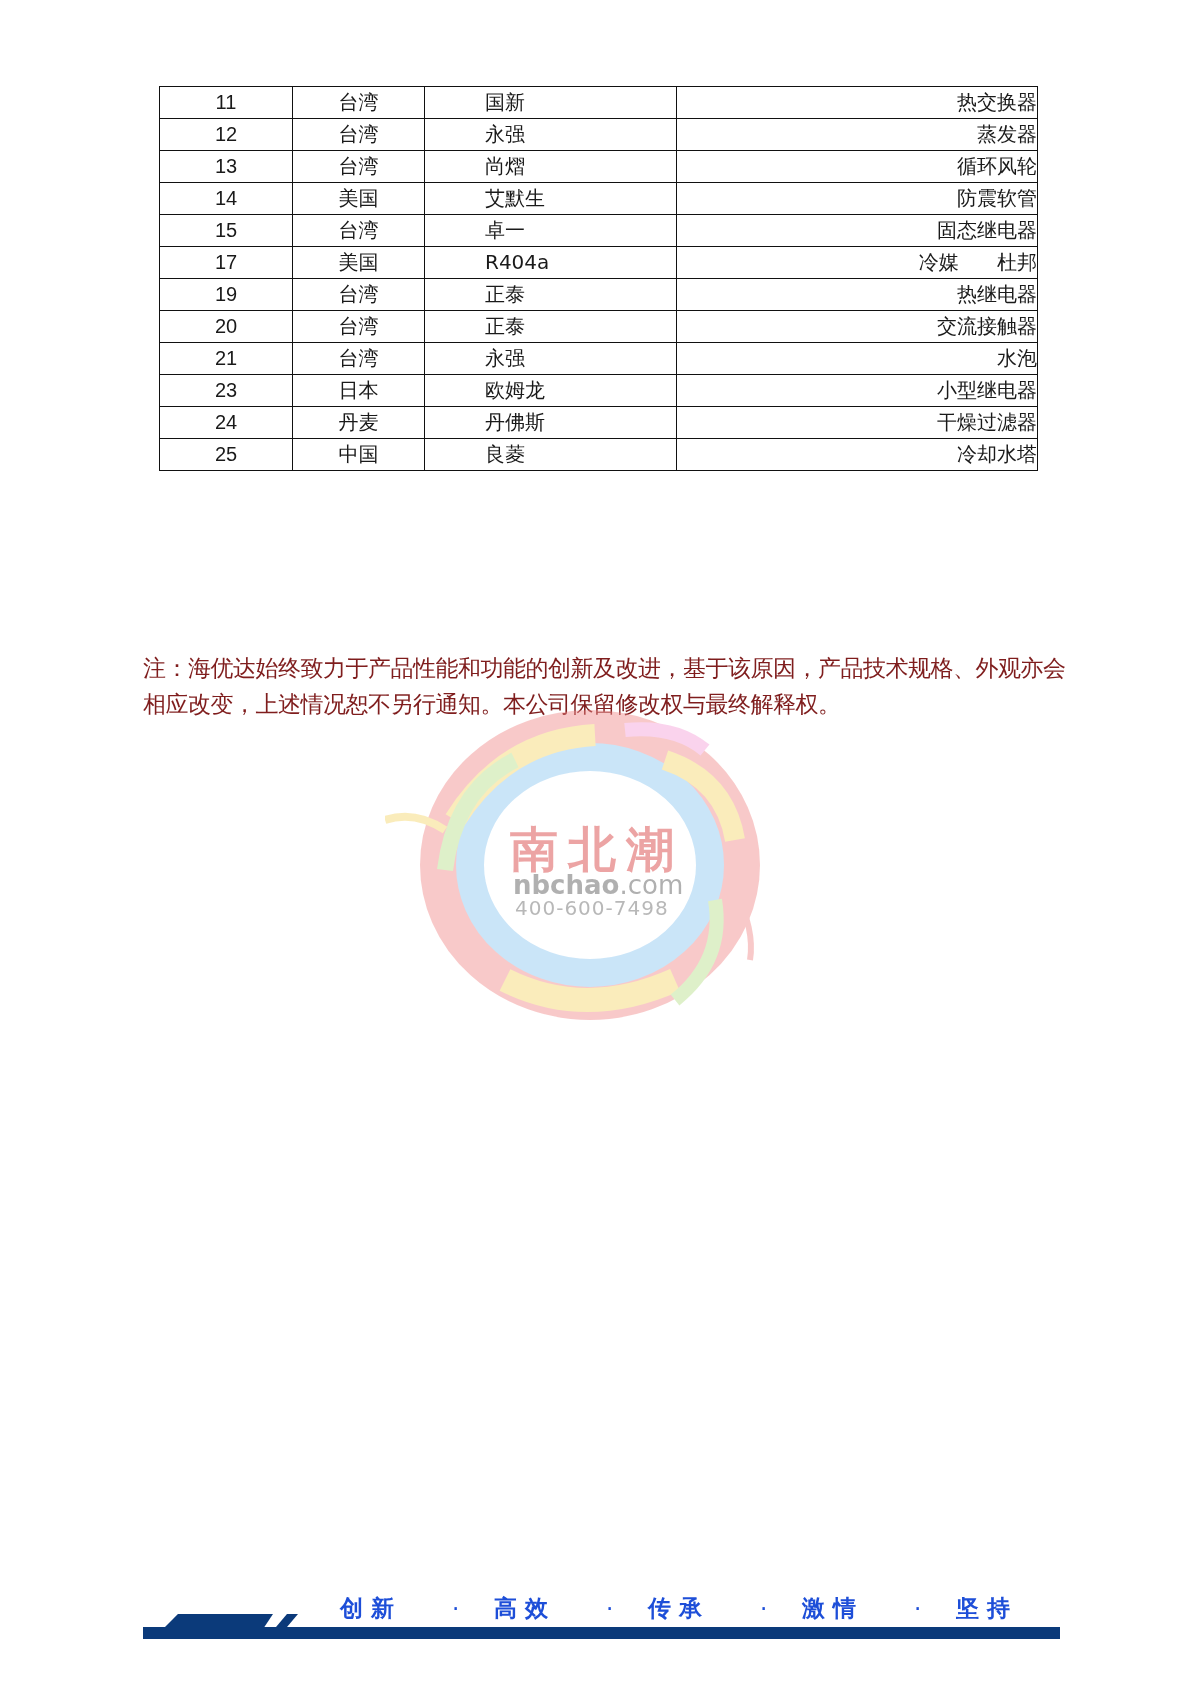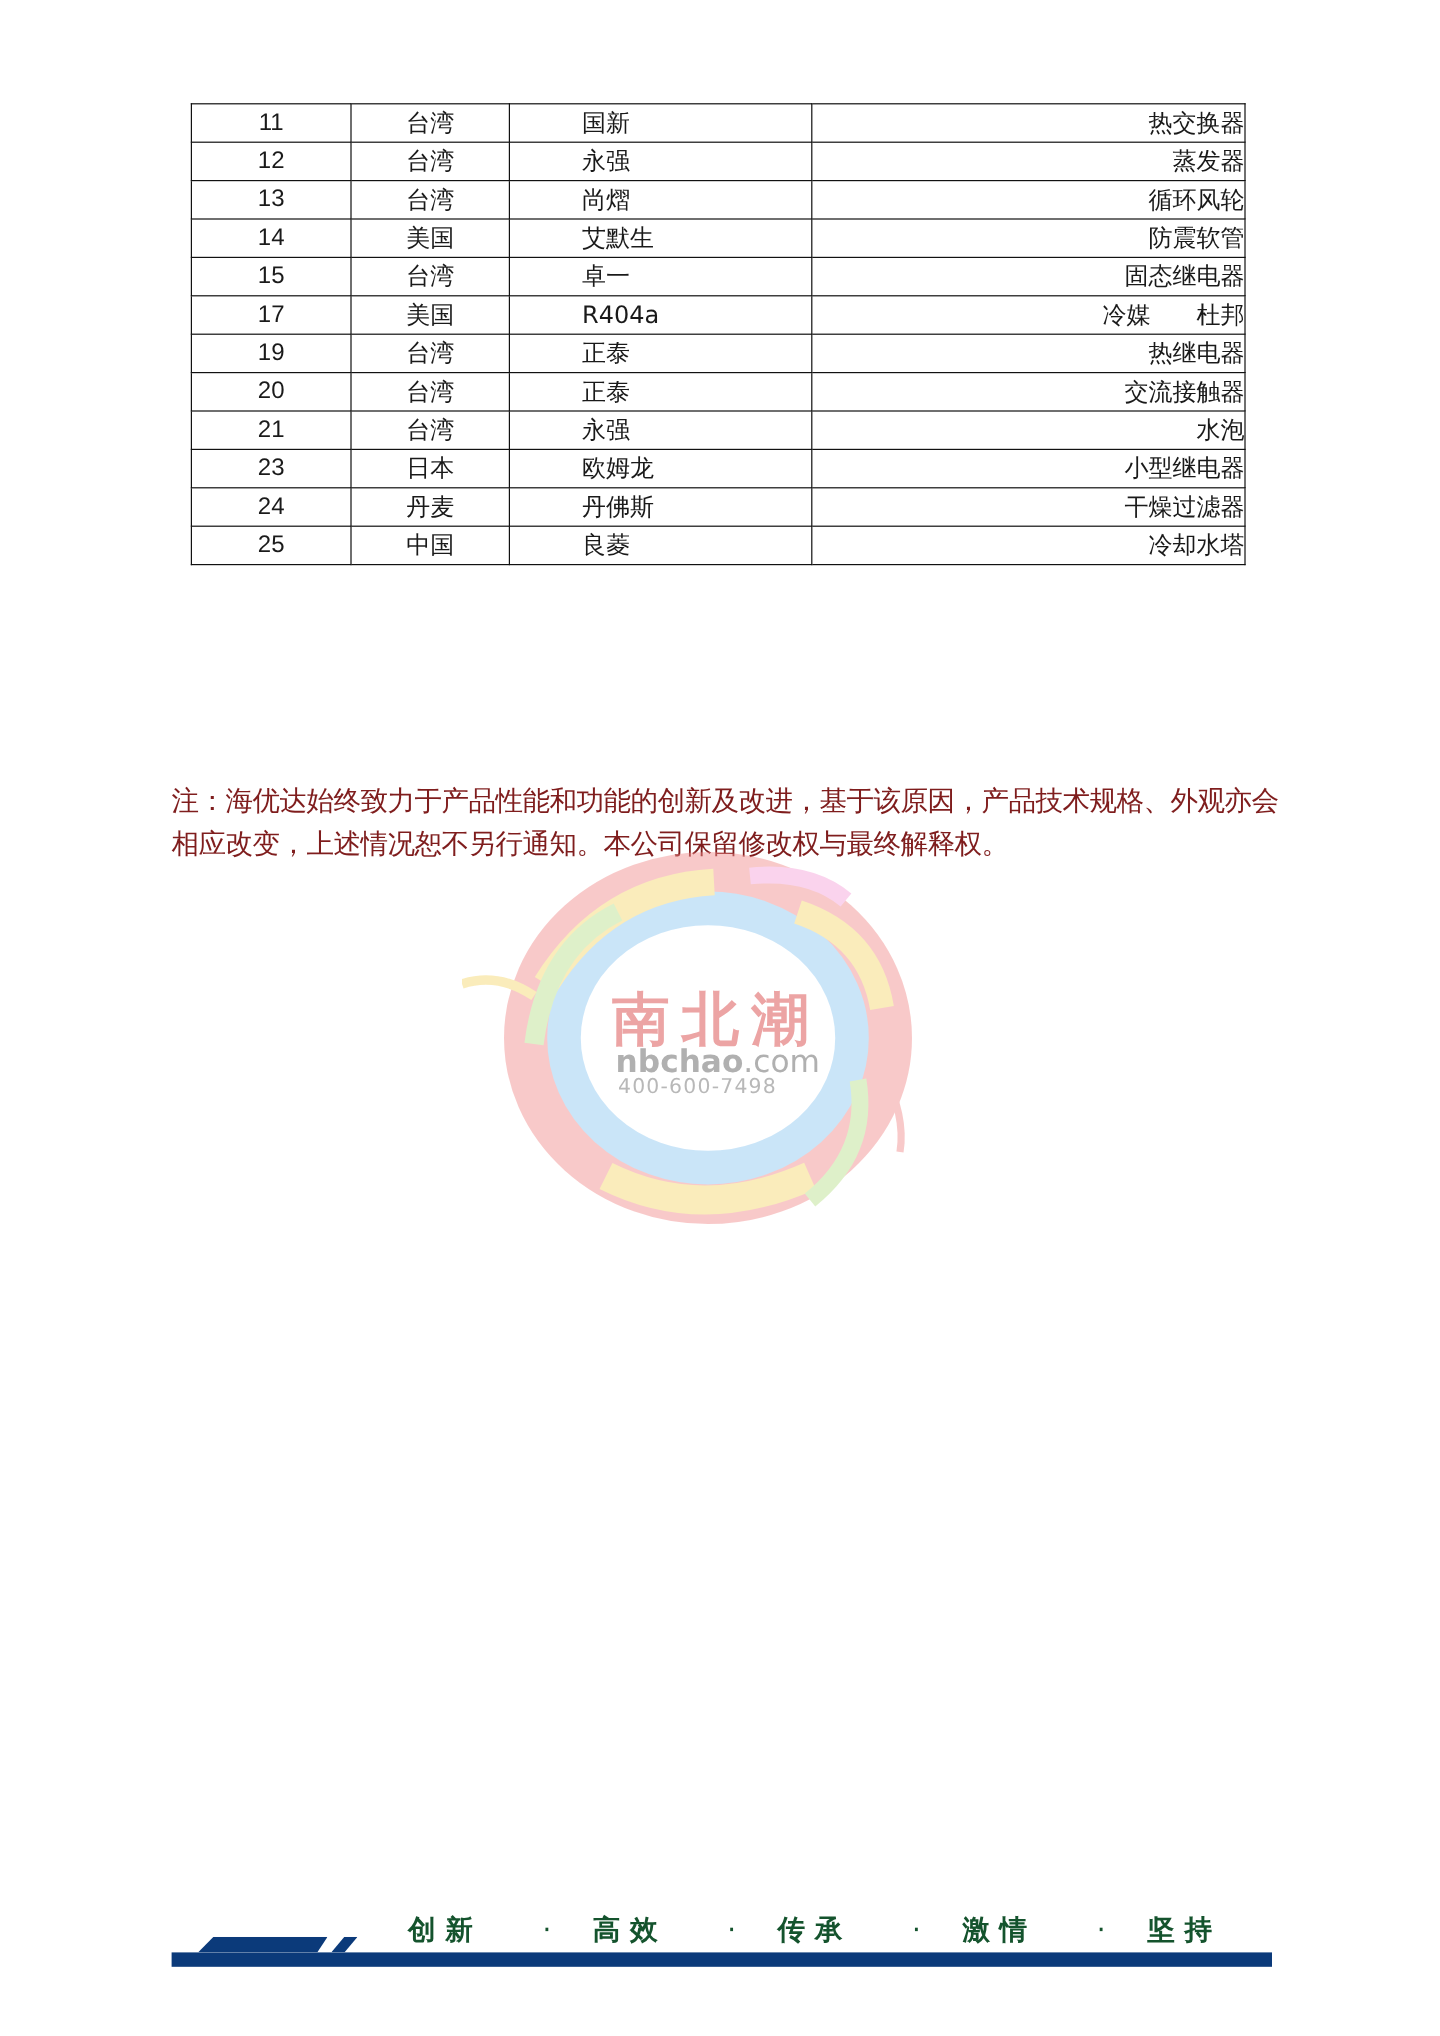--- a/index.html
+++ b/index.html
@@ -29,37 +29,37 @@
   .wm-text-cn {
     position: absolute; left: 125px; top: 118px; font-size: 48px; font-weight: bold;
     color: rgba(220,90,90,0.55); letter-spacing: 10px; font-family: "DejaVu Serif", serif;
   }
   .wm-text-url {
     position: absolute; left: 128px; top: 170px; font-size: 26px; color: rgba(150,150,150,0.75);
     font-family: "DejaVu Sans", sans-serif;
   }
   .wm-text-url b { font-weight: bold; }
   .wm-text-phone {
-    position: absolute; left: 130px; top: 196px; font-size: 17px; color: rgba(160,160,160,0.75);
+    position: absolute; left: 130px; top: 196px; font-size: 20px; color: rgba(160,160,160,0.75);
     font-family: "DejaVu Sans", sans-serif; letter-spacing: 1px;
   }
 
   .footer { position: absolute; left: 0; top: 1595px; width: 1200px; height: 50px; }
   .footer-bar { position: absolute; left: 143px; top: 32px; width: 917px; height: 12px; background: #0b3a7a; }
   .footer-slant1 {
     position: absolute; left: 165px; top: 19px; width: 108px; height: 13px; background: #0b3a7a;
     clip-path: polygon(12% 0, 100% 0, 92% 100%, 0 100%);
   }
   .footer-slant2 {
     position: absolute; left: 276px; top: 19px; width: 22px; height: 13px; background: #0b3a7a;
     clip-path: polygon(50% 0, 100% 0, 50% 100%, 0 100%);
   }
   .footer-slogan {
     position: absolute; left: 340px; top: -2px; display: flex; align-items: center;
-    font-size: 23px; font-weight: bold; color: #14532d; letter-spacing: 8px;
+    font-size: 23px; font-weight: bold; color: #1d4ed8; letter-spacing: 8px;
   }
   .footer-slogan .word { width: 112px; }
   .footer-slogan .dot { width: 42px; text-align: left; font-weight: normal; }
 </style>
 </head>
 <body>
 
 <table class="parts-table">
   <tbody id="table-body">
       <tr>

